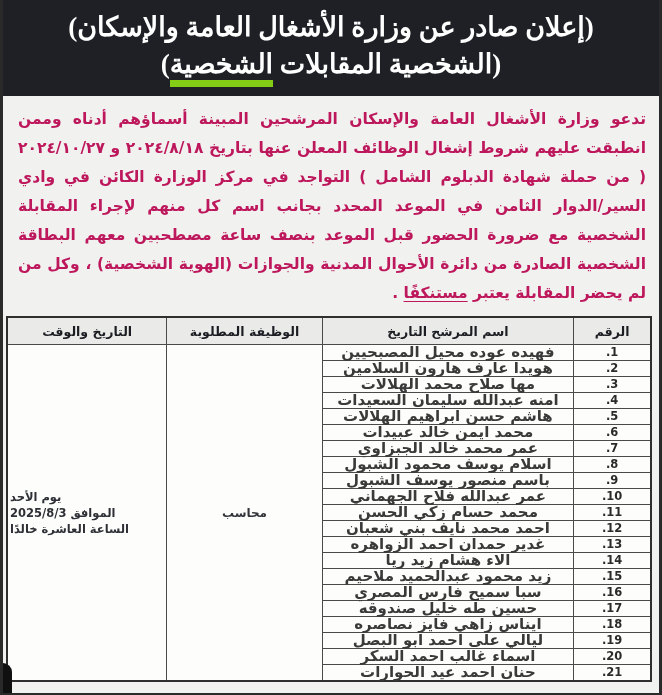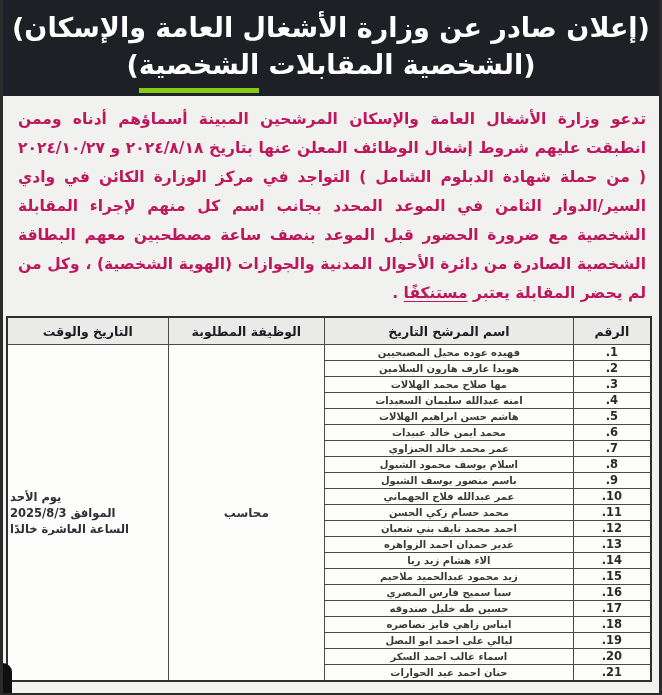--- a/index.html
+++ b/index.html
@@ -14,30 +14,31 @@
     box-sizing:border-box;
     overflow:hidden;
     direction:rtl;
   }
   
   .banner{
     background:#1e2026;
     color:#ffffff;
     text-align:center;
     padding:9px 6px 13px;
+    font-family:Liberation Serif, serif;
   }
   .banner .line{
     font-size:27px;
     font-weight:bold;
     line-height:37px;
     letter-spacing:0;
   }
   .banner .u{
-    border-bottom:5px solid #84cc16;
-    padding-bottom:8px;
+    border-bottom:7px solid #84cc16;
+    padding-bottom:1px;
   }
   
   .para{
     direction:rtl;
     text-align:justify;
     font-weight:bold;
     color:#be185d;
     font-size:15.5px;
     line-height:29px;
     padding:9px 13px 5px 15px;
@@ -73,21 +74,21 @@
   th.col-dt{width:160px;}
   td.num{
     text-align:center;
     font-size:11.5px;
     color:#2b2b2b;
     height:15px;
     line-height:15px;
   }
   td.name{
     text-align:center;
-    font-size:10px;
+    font-size:15px;
     color:#3a3a3a;
     height:15px;
     line-height:15px;
     white-space:nowrap;
   }
   td.job{
     text-align:center;
     font-size:12px;
     color:#33353a;
   }

